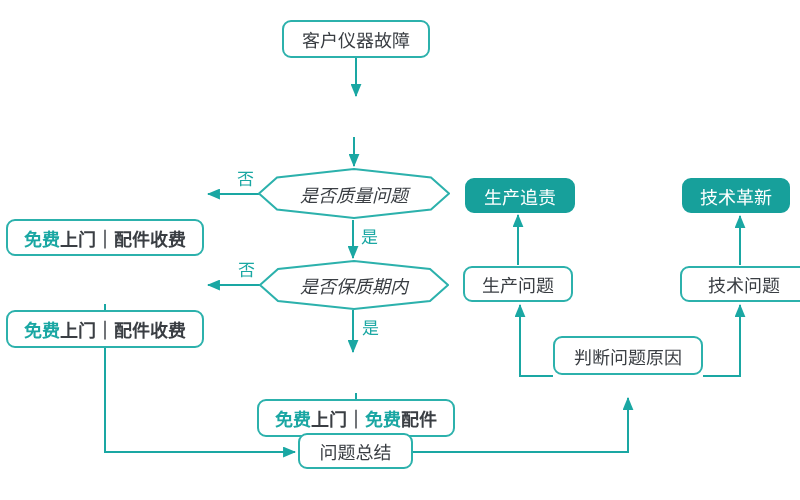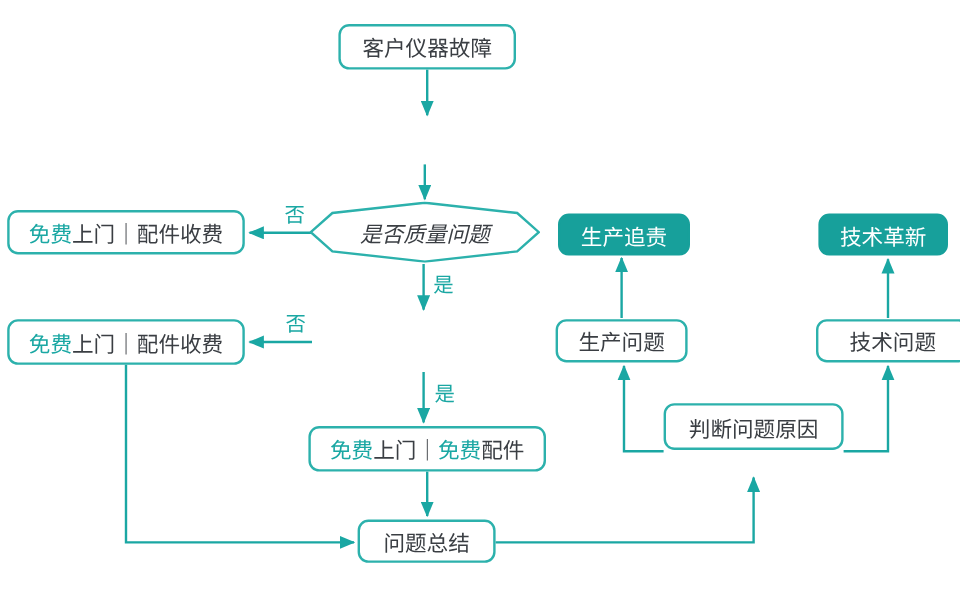--- a/index.html
+++ b/index.html
@@ -16,21 +16,21 @@
   }
   svg.edge-layer{position:absolute;left:0;top:0;width:800px;height:500px;}
   .connector{stroke:var(--accent);stroke-width:2;fill:none;marker-end:url(#arrowhead);}
   #arrowhead path{fill:var(--accent);}
   .node{
     position:absolute;display:flex;align-items:center;justify-content:center;
     background:#fff;border:2px solid var(--accent-border);border-radius:9px;
     color:var(--text-dark);font-size:18px;white-space:nowrap;box-sizing:border-box;
   }
   .node.filled{background:var(--accent-fill);border-color:var(--accent-fill);color:#fff;}
-  .node.emph{font-weight:400;}
+  .node.emph{font-weight:700;margin-top:44px;}
   .hex{position:absolute;}
   .hex svg{position:absolute;left:0;top:0;}
   .hex polygon{fill:#fff;stroke:var(--accent-border);stroke-width:2;}
   .hex .hex-label{
     position:absolute;left:0;top:0;right:0;bottom:0;
     display:flex;align-items:center;justify-content:center;
     color:var(--text-dark);font-size:18px;white-space:nowrap;font-style:italic;
   }
   .edge-label{position:absolute;color:var(--accent);font-size:17px;line-height:1;}
   .accent-run{color:var(--accent);}
@@ -71,20 +71,26 @@
       <polygon points="1,25.5 19,9.5 96,1 173,9.5 191,25.5 173,41.5 96,50 19,41.5"></polygon>
     </svg>
     <div class="hex-label">是否质量问题</div>
   </div>
 
   <div class="node emph" style="left:6px;top:175px;width:198px;height:37px">
     <span class="accent-run">免费</span>
       <span>上门｜配件收费</span>
   </div>
 
+  <div class="hex" style="left:259px;top:260px;width:190px;height:50px">
+    <svg width="190" height="50" viewBox="0 0 190 50">
+      <polygon points="1,25 19,9 95,1 171,9 189,25 171,41 95,49 19,41"></polygon>
+    </svg>
+    <div class="hex-label">是否保质期内</div>
+  </div>
 
   <div class="node emph" style="left:6px;top:266px;width:198px;height:38px">
     <span class="accent-run">免费</span>
       <span>上门｜配件收费</span>
   </div>
 
   <div class="node emph" style="left:257px;top:355px;width:198px;height:38px">
     <span class="accent-run">免费</span>
       <span>上门｜</span>
       <span class="accent-run">免费</span>

